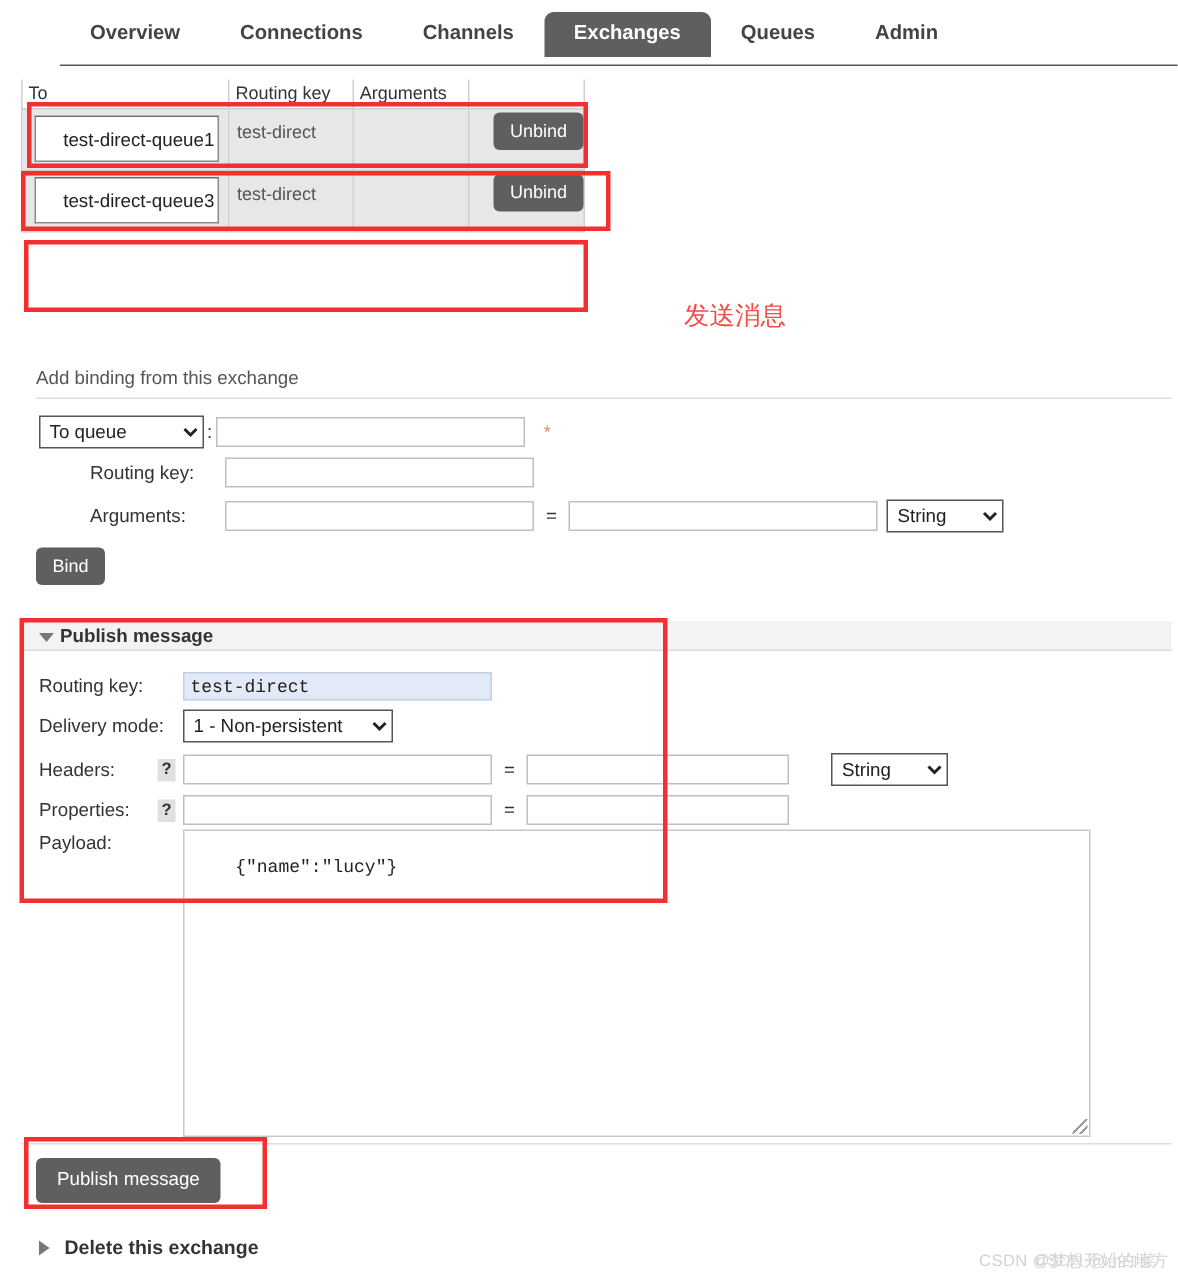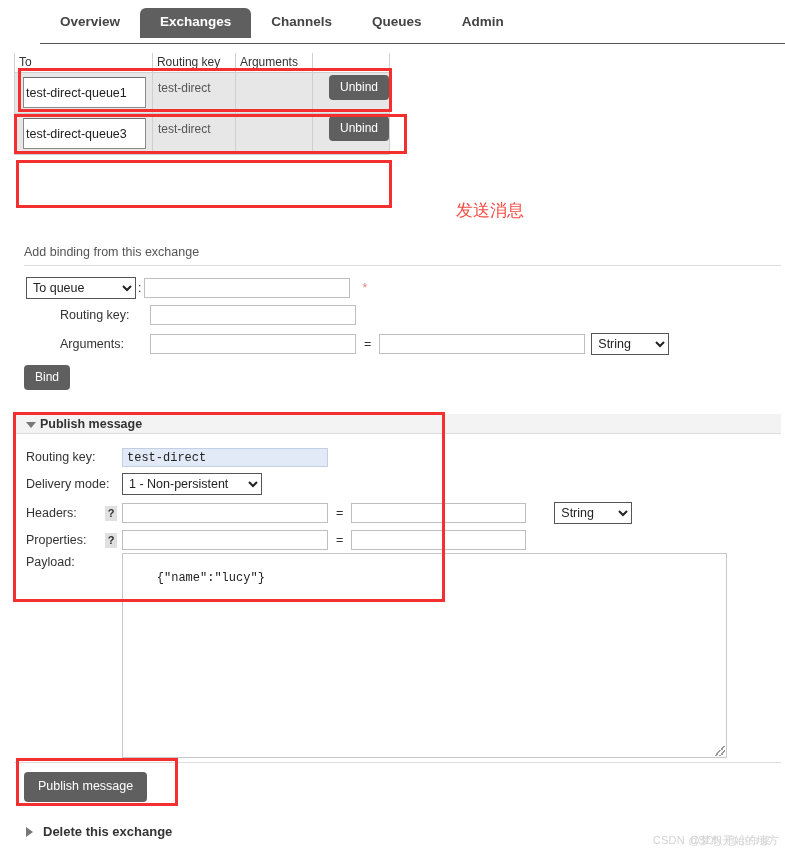--- a/index.html
+++ b/index.html
@@ -80,21 +80,21 @@
   .col-rk      { width: 77px; }
   .col-args    { width: 72px; }
   .col-act     { width: 71px; }
 
   .queue-box {
     display: block;
     margin: 3px 6px 3px 8px;
     background: #ffffff;
     border: 1px solid #8a8a8a;
     border-top-color: #6f6f6f;
-    text-align: left;
+    text-align: right;
     font-size: 12.5px;
     color: #222222;
     padding: 9px 2px 8px 2px;
     line-height: 1;
     cursor: pointer;
   }
   .rk-text {
     padding-left: 5px;
     color: #555555;
     font-size: 12px;
@@ -310,22 +310,23 @@
   }
   #wm .b { position: absolute; right: 0; bottom: 0; white-space: nowrap; }
   #wm .b2 { right: 8px; color: #d8d8d8; }
 </style>
 </head>
 <body>
 
 <div id="nav">
   <div class="tabs">
     <div class="tab">Overview</div>
+    <div class="tab">Connections</div>
+    <div class="tab">Channels</div>
     <div class="tab active">Exchanges</div>
-    <div class="tab">Channels</div>
     <div class="tab">Queues</div>
     <div class="tab">Admin</div>
   </div>
   <div class="rule"></div>
 </div>
 
 <table id="bindings">
   <thead>
     <tr>
       <th class="col-to">To</th>

